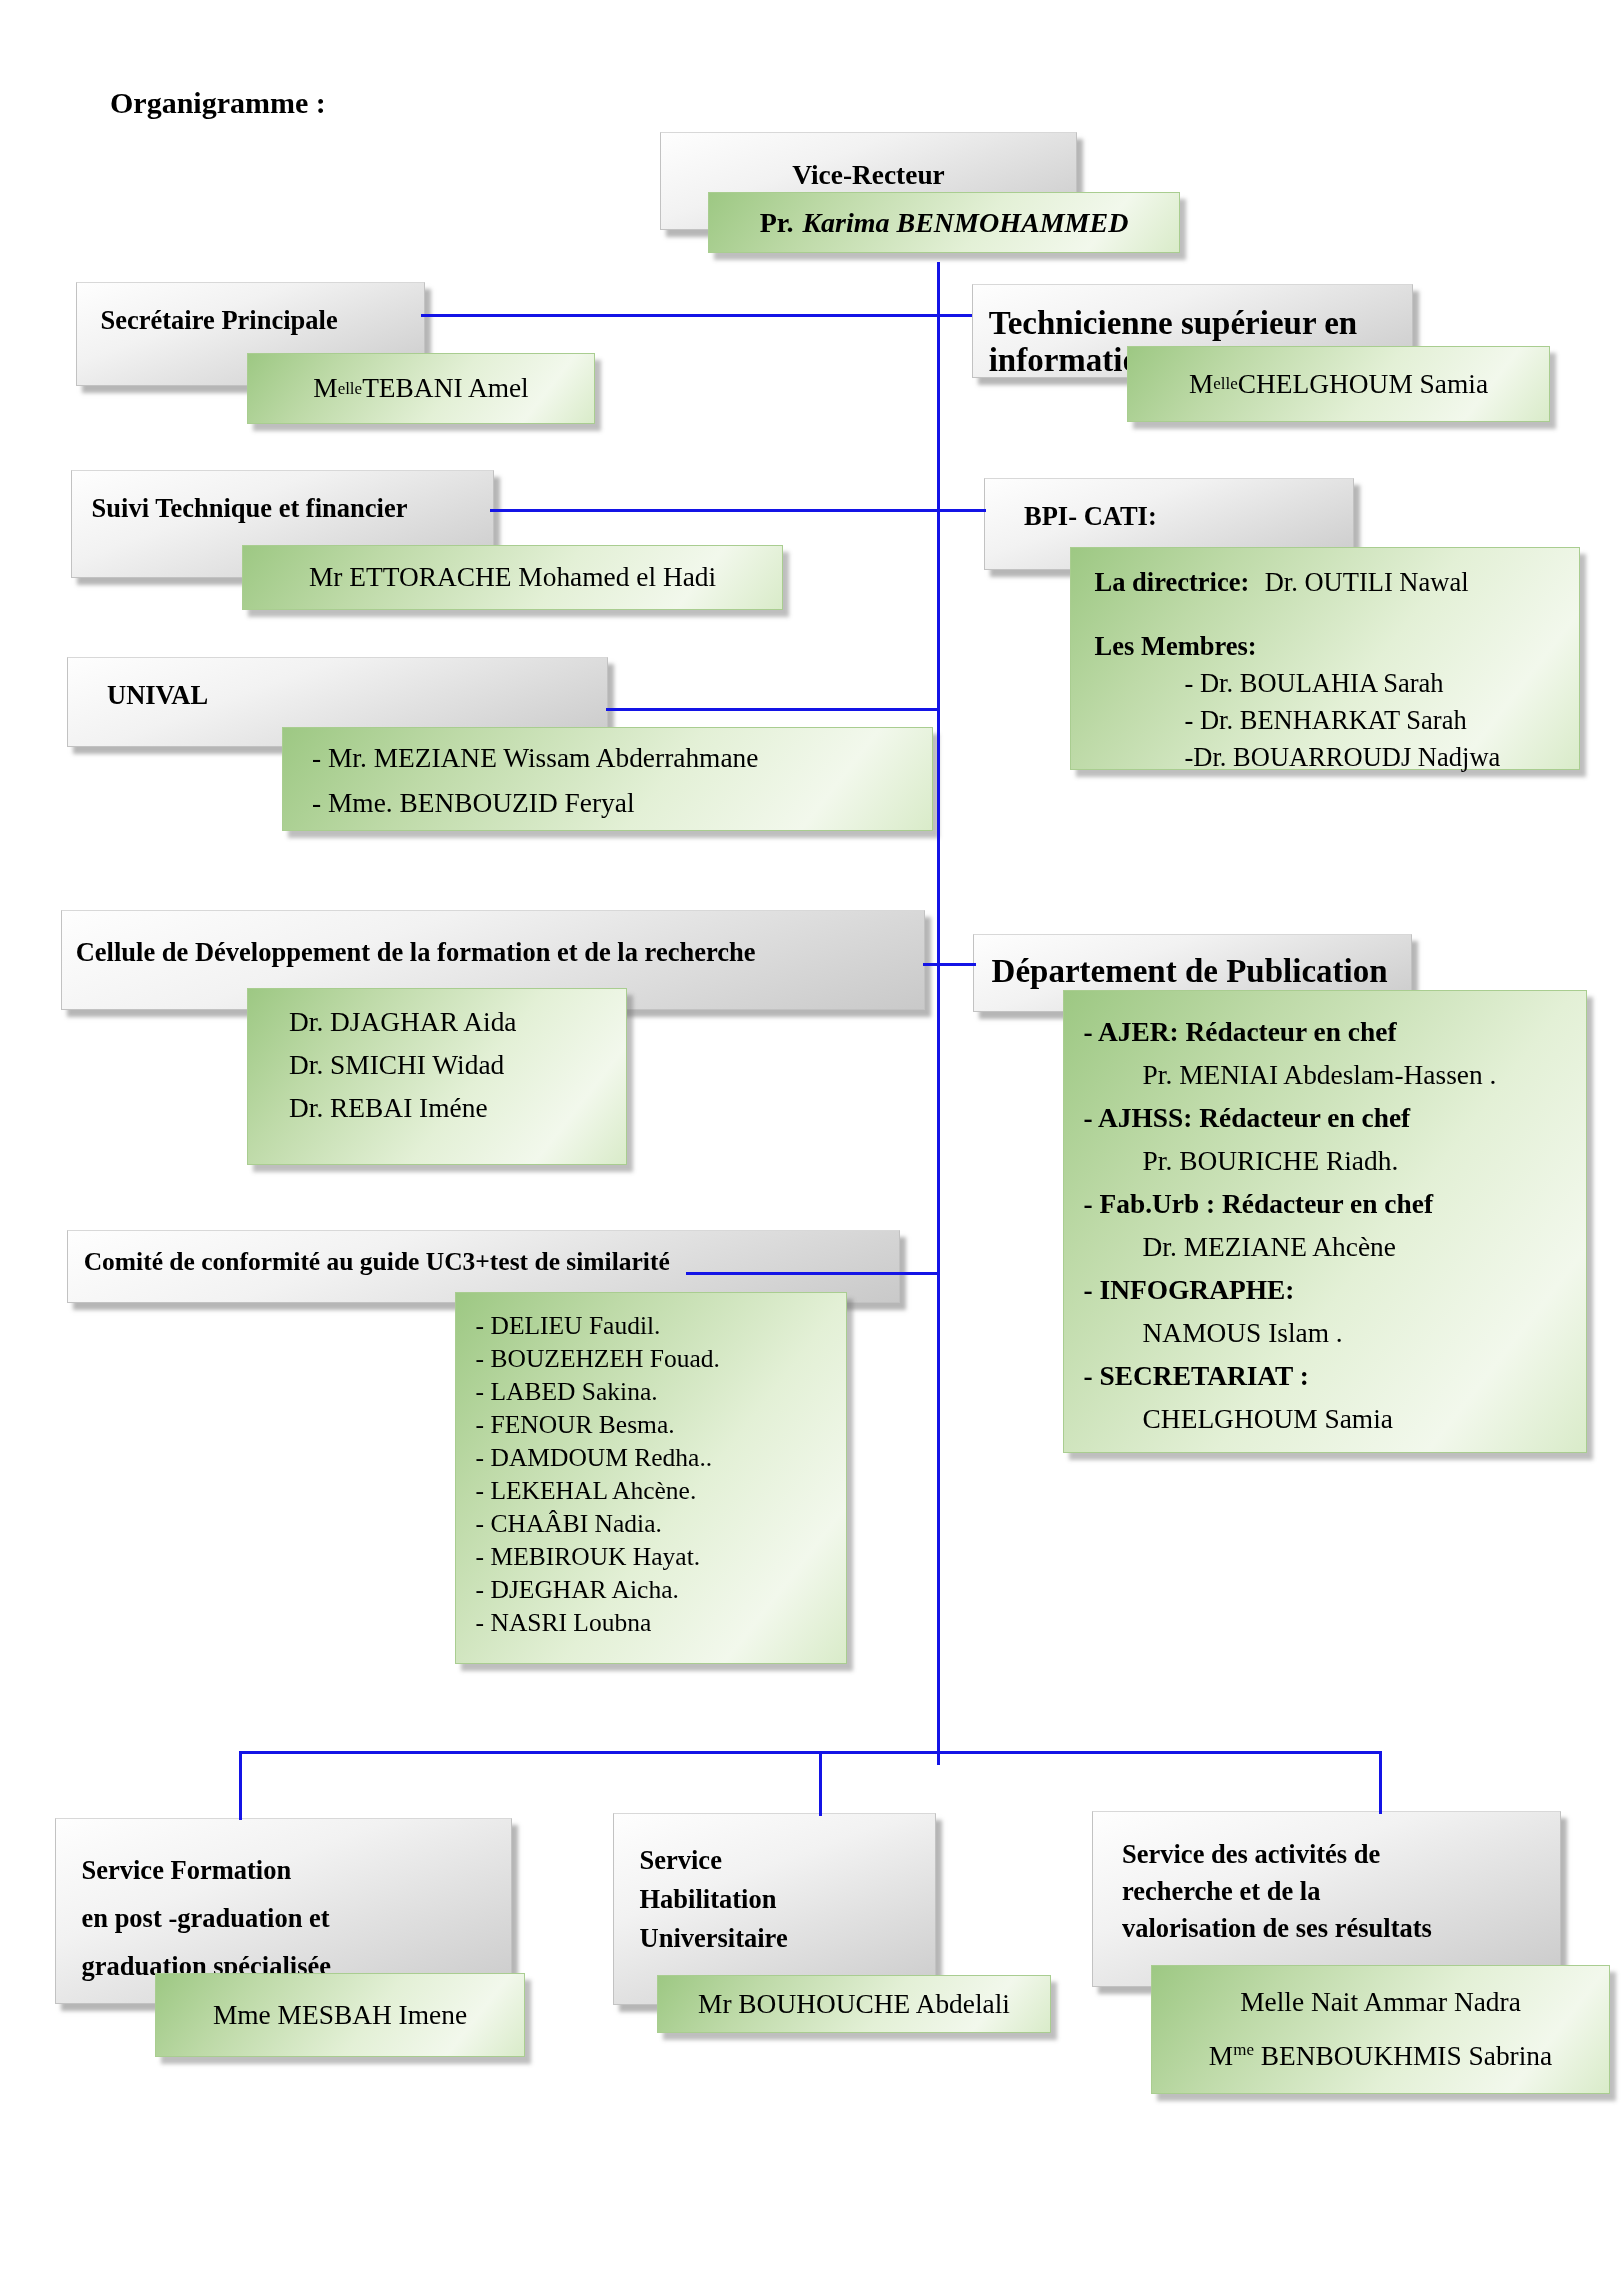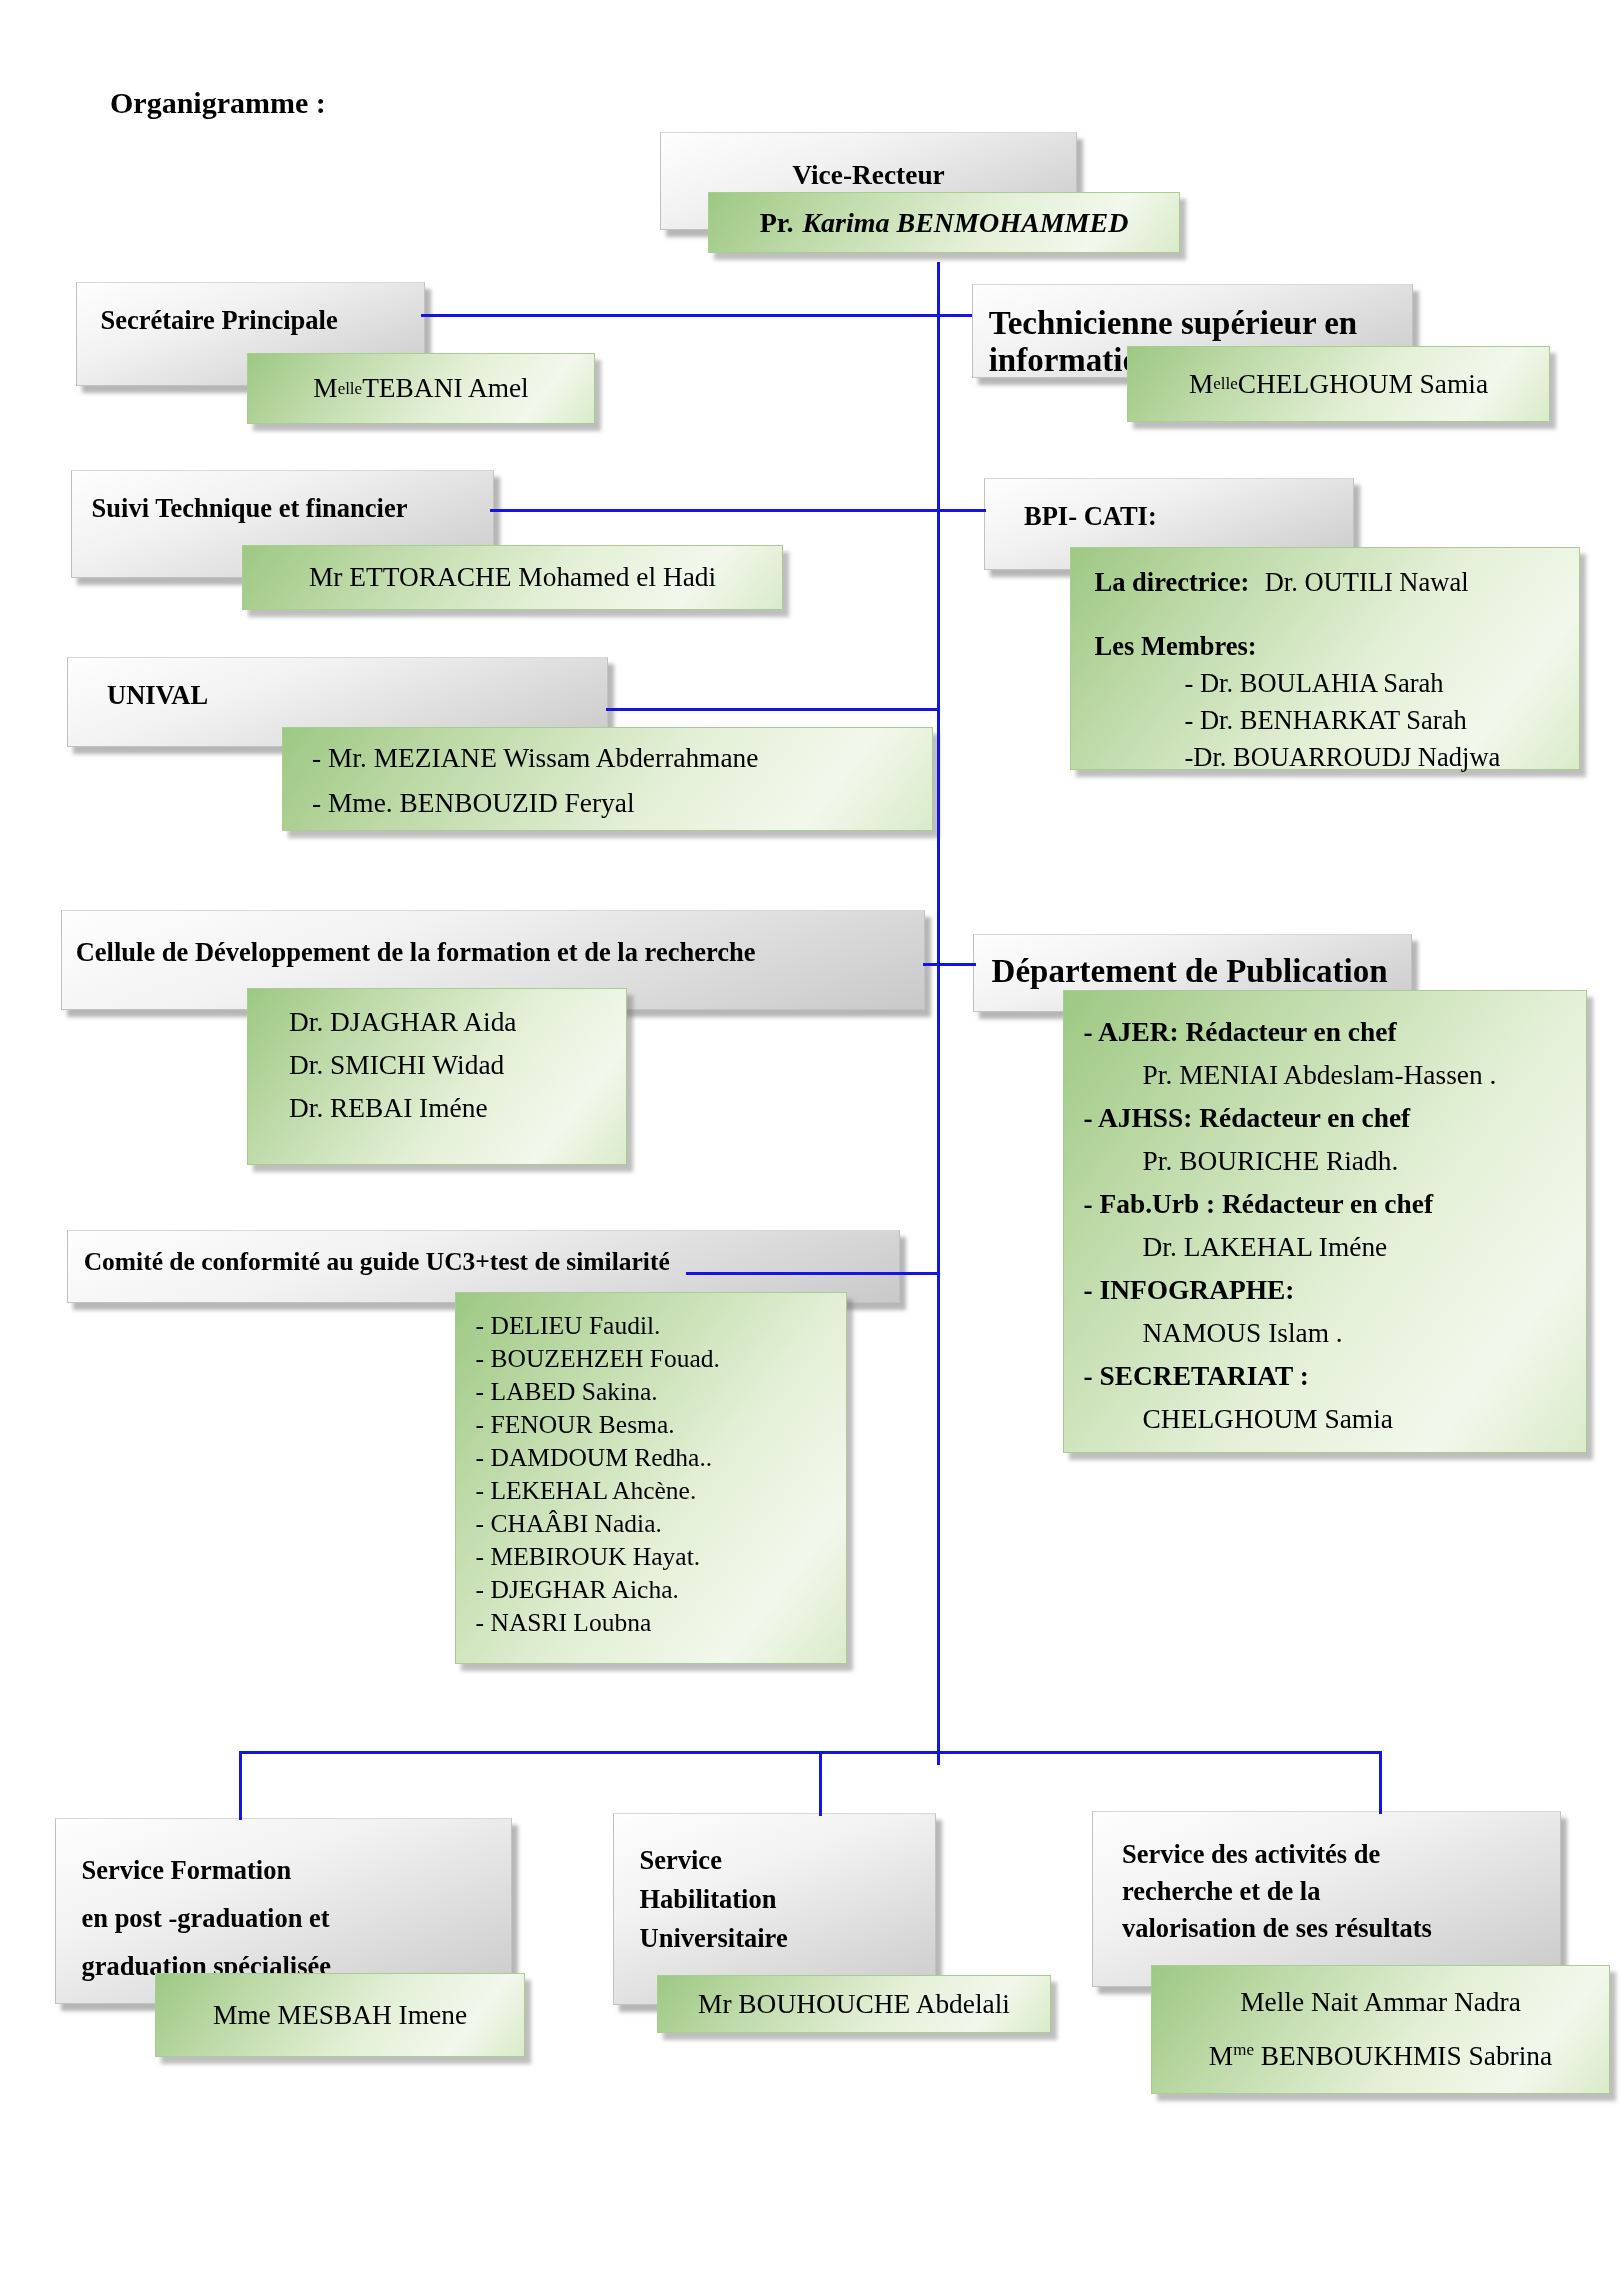--- a/index.html
+++ b/index.html
@@ -109,21 +109,21 @@
 
   <div class="box gray" style="left:973px;top:934px;width:439px;height:78px;padding:17.6px 0 0 17.6px;">
     <span class="title-text" style="font-size:33px;">Département de Publication</span>
   </div>
   <div class="box green" style="left:1063px;top:990px;width:524px;height:463px;padding:19.6px 0 0 19.6px;font-size:27.4px;line-height:43px;">
     <div class="b">- AJER: Rédacteur en chef</div>
     <div style="padding-left:59px;">Pr. MENIAI Abdeslam-Hassen .</div>
     <div class="b">- AJHSS: Rédacteur en chef</div>
     <div style="padding-left:59px;">Pr. BOURICHE  Riadh.</div>
     <div class="b">- Fab.Urb : Rédacteur en chef</div>
-    <div style="padding-left:59px;">Dr. LAKEHAL Iméne</div>
+    <div style="padding-left:59px;">Dr. MEZIANE Ahcène</div>
     <div class="b">- INFOGRAPHE:</div>
     <div style="padding-left:59px;">NAMOUS Islam .</div>
     <div class="b">- SECRETARIAT :</div>
     <div style="padding-left:59px;">CHELGHOUM Samia</div>
   </div>
 
   <div class="box gray" style="left:67px;top:1230px;width:833px;height:73px;padding:15.7px 0 0 15.7px;">
     <span class="title-text" style="font-size:25.5px;">Comité de conformité au guide UC3+test de similarité</span>
   </div>
   <div class="box green" style="left:455px;top:1292px;width:392px;height:372px;padding:15.7px 0 0 19.6px;font-size:25.5px;line-height:33px;">

